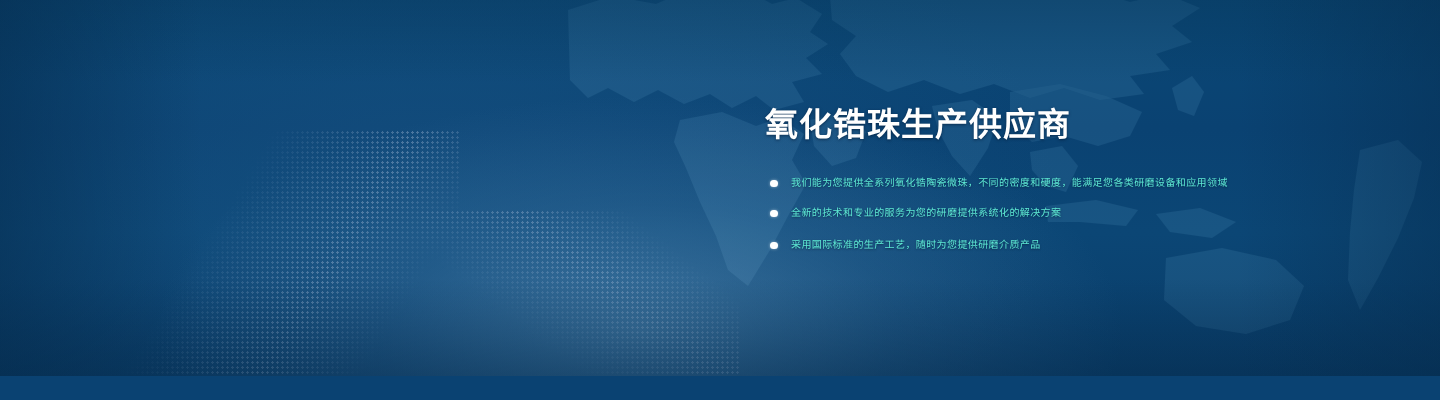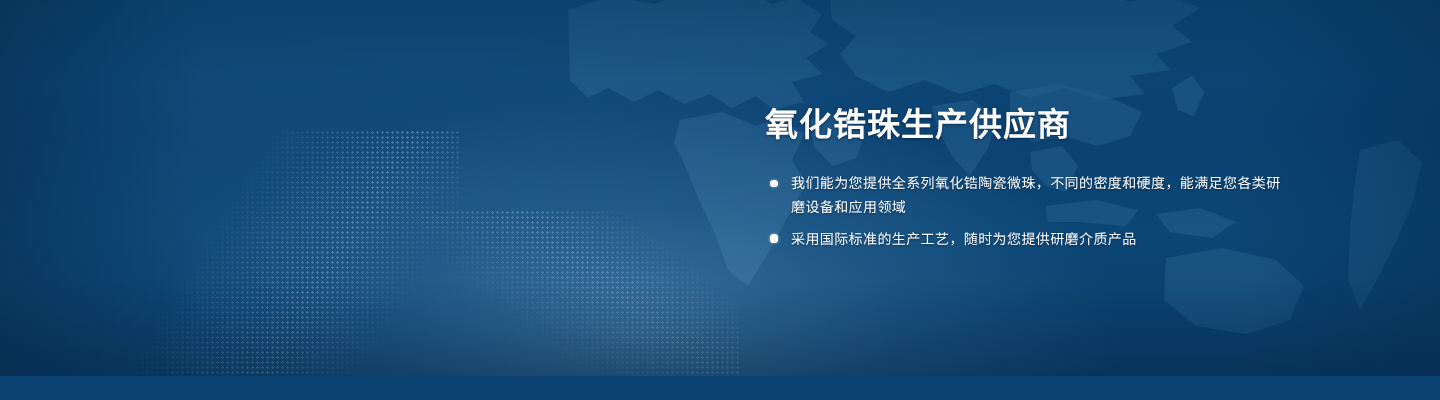--- a/index.html
+++ b/index.html
@@ -87,23 +87,23 @@
     text-shadow:0 1px 3px rgba(0,20,45,.6);
     white-space:nowrap;
   }
   .bullets{
     margin-top:26px;
     list-style:none;
   }
   .bullet{
     position:relative;
     padding-left:26px;
-    font-size:14px;
+    font-size:10px;
     line-height:24px;
-    color:#ffffff;
+    color:#5eead4;
     letter-spacing:.4px;
     margin-bottom:6px;
     text-shadow:0 1px 2px rgba(0,18,40,.55);
   }
   .bullet:last-child{ margin-bottom:0;margin-top:8px; }
   .dot{
     position:absolute;
     left:5px; top:8.5px;
     width:7.5px; height:7.5px;
     border-radius:50%;
@@ -311,20 +311,21 @@
   <div class="copy">
     <h1 class="headline">氧化锆珠生产供应商</h1>
 
     <ul class="bullets">
       <li class="bullet">
         <span class="dot"></span>
         <span>我们能为您提供全系列氧化锆陶瓷微珠，不同的密度和硬度，能满足您各类研磨设备和应用领域</span>
       </li>
       <li class="bullet">
         <span class="dot"></span>
+        <span>全新的技术和专业的服务为您的研磨提供系统化的解决方案</span>
       </li>
       <li class="bullet">
         <span class="dot"></span>
         <span>采用国际标准的生产工艺，随时为您提供研磨介质产品</span>
       </li>
     </ul>
   </div>
 
 </div>
 

